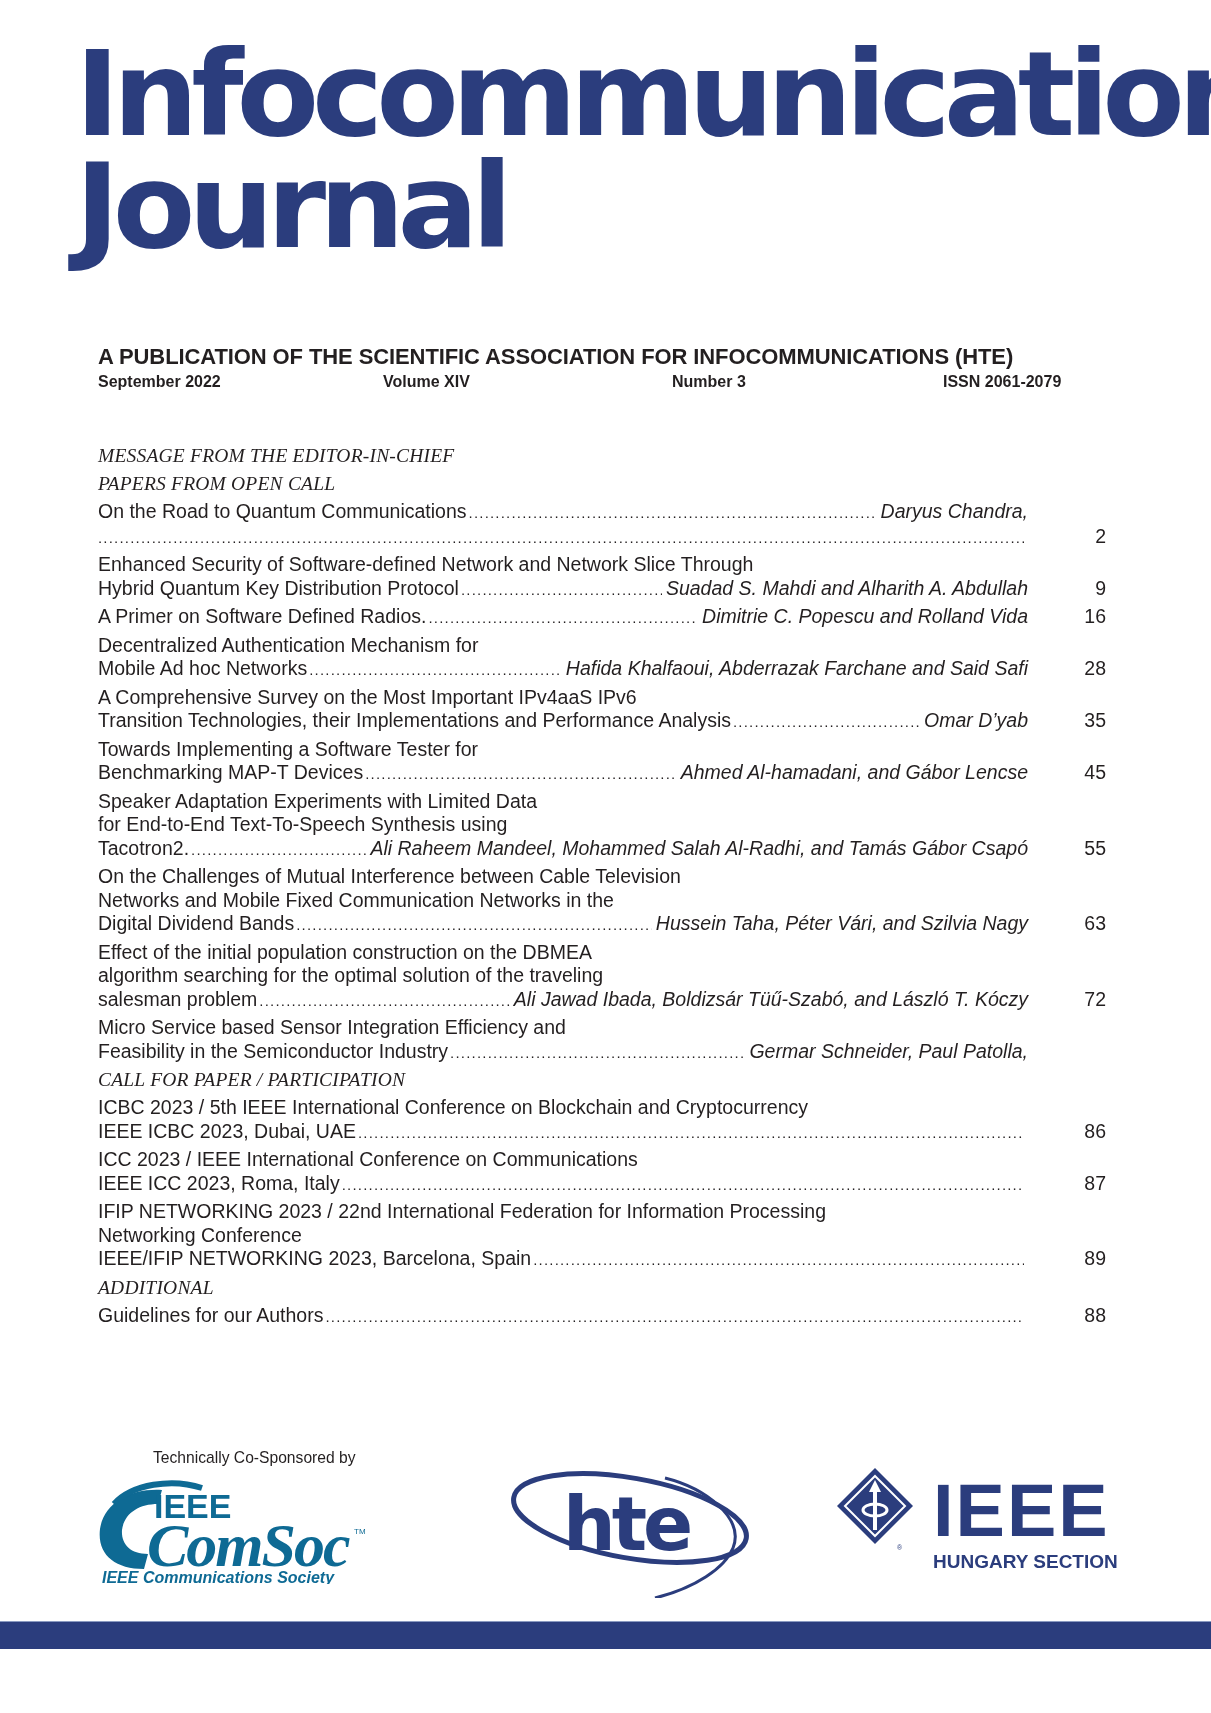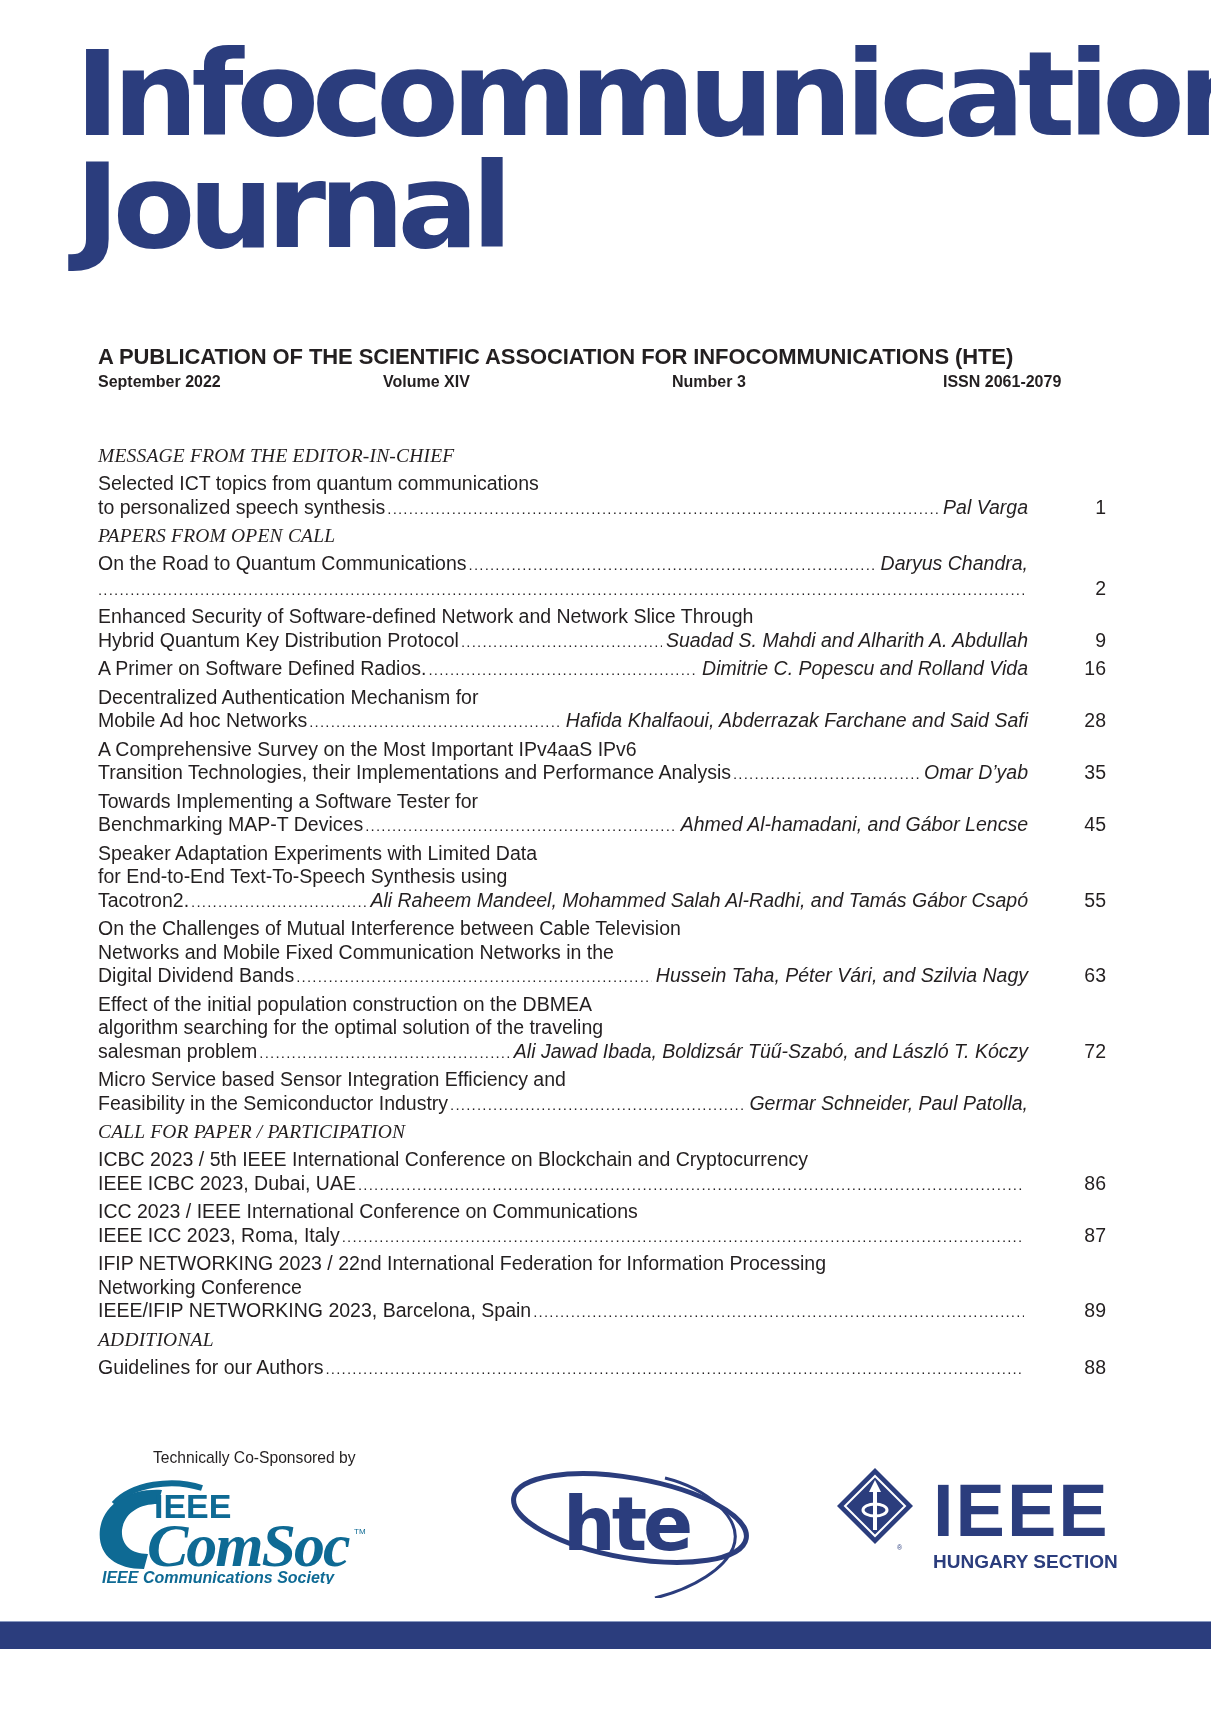--- a/index.html
+++ b/index.html
@@ -62,36 +62,20 @@
 
 <div class="subtitle">A PUBLICATION OF THE SCIENTIFIC ASSOCIATION FOR INFOCOMMUNICATIONS (HTE)</div>
 
 <div class="meta" style="left:98px">September 2022</div>
 <div class="meta" style="left:383px">Volume XIV</div>
 <div class="meta" style="left:672px">Number 3</div>
 <div class="meta" style="left:943px">ISSN 2061-2079</div>
 
 <div class="toc" id="toc">
     <div class="sec">MESSAGE FROM THE EDITOR-IN-CHIEF</div>
-    <div class="entry">
-      <div class="line">
-        <div class="authcol">
-          <span class="txt">Selected ICT topics from quantum communications</span>
-        </div>
-        <span class="page"></span>
-      </div>
-      <div class="line">
-        <div class="authcol">
-          <span class="txt">to personalized speech synthesis</span>
-          <span class="dots"></span>
-          <span class="auth">Pal Varga</span>
-        </div>
-        <span class="page">1</span>
-      </div>
-    </div>
     <div class="sec">PAPERS FROM OPEN CALL</div>
     <div class="entry">
       <div class="line">
         <div class="authcol">
           <span class="txt">On the Road to Quantum Communications</span>
           <span class="dots"></span>
           <span class="auth">Daryus Chandra,</span>
         </div>
         <span class="page"></span>
       </div>

